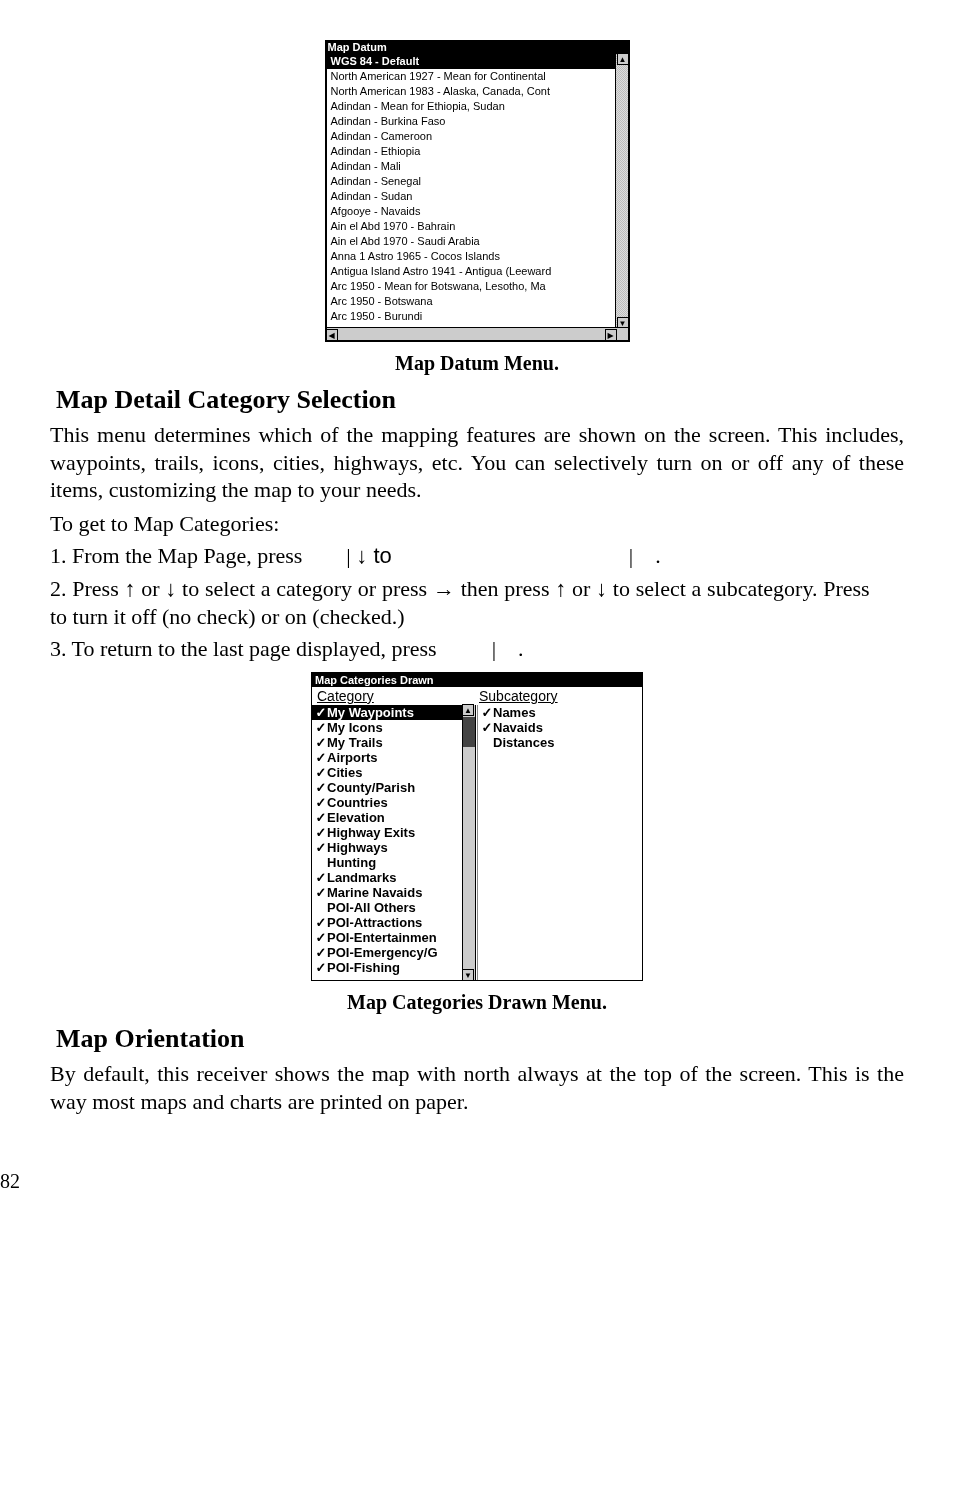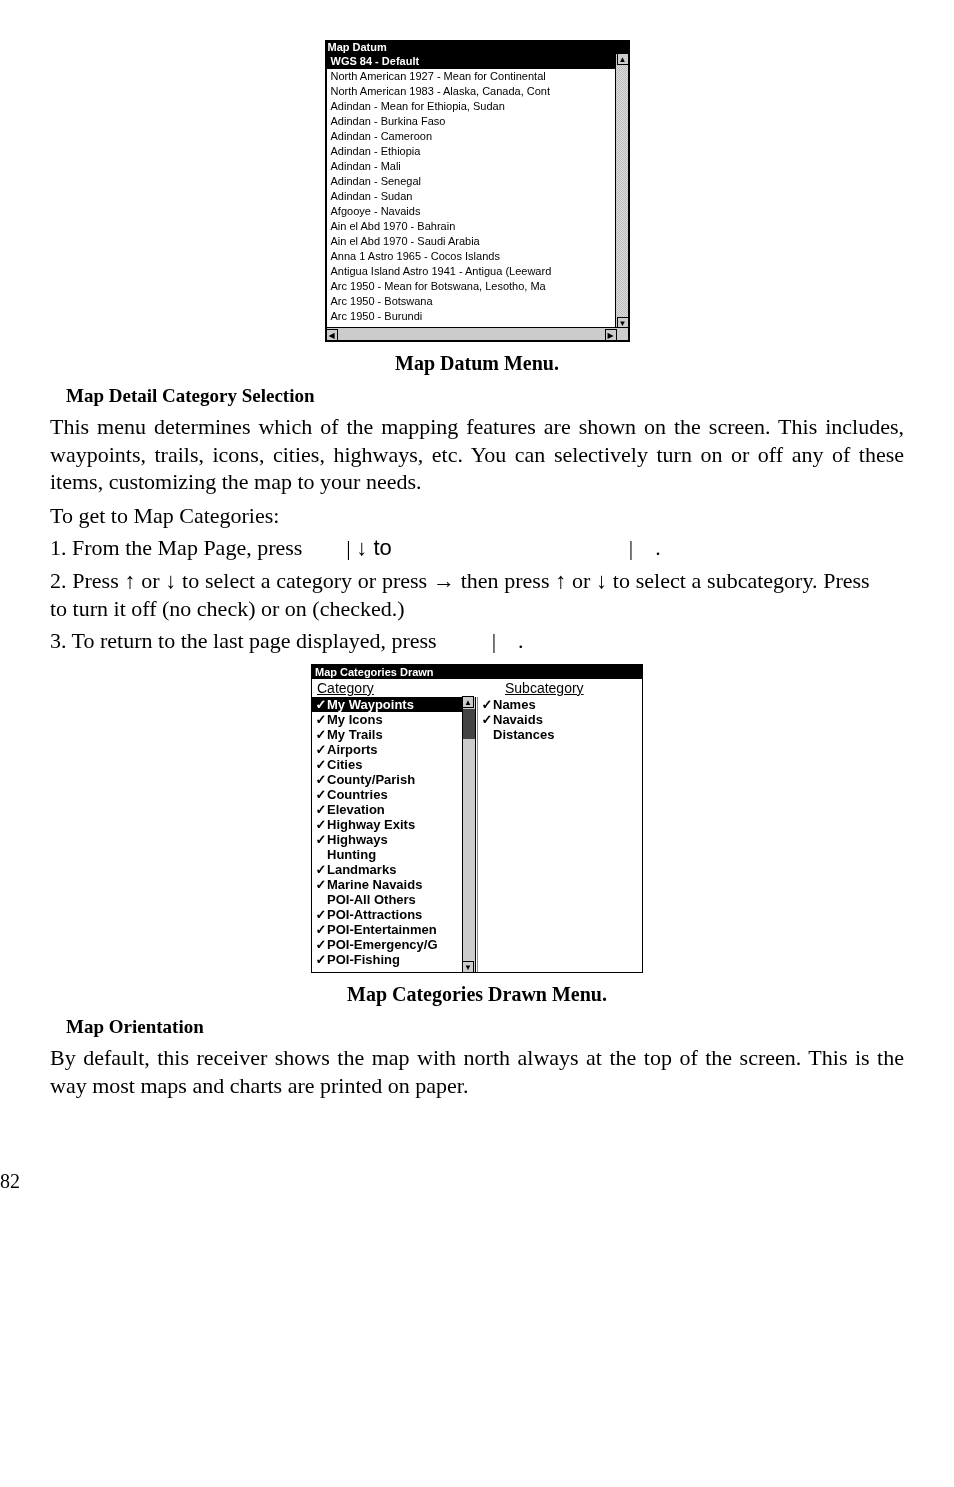--- a/index.html
+++ b/index.html
@@ -79,22 +79,22 @@
   .caption {
     text-align: center;
     font-weight: bold;
     font-size: 20px;
     margin-top: 10px;
     margin-bottom: 10px;
   }
   .h2 {
     font-family: "Times New Roman", Georgia, serif;
     font-weight: bold;
-    font-size: 19px;
-    margin: 6px 0 6px 16px;
+    font-size: 26px;
+    margin: 6px 0 6px 6px;
   }
   .body-p {
     font-size: 22px;
     line-height: 1.25;
     margin: 6px 0;
     text-align: justify;
   }
   .step {
     font-size: 22px;
     margin: 6px 0;
@@ -120,21 +120,21 @@
     padding: 1px 3px;
   }
   .cat-headers {
     display: flex;
     font-family: Liberation Sans, sans-serif;
     font-size: 14px;
     text-decoration: underline;
     padding: 1px 0;
   }
   .cat-col-l { width: 165px; padding-left: 5px; box-sizing:border-box; }
-  .cat-col-r { flex: 1; padding-left: 2px; margin-left: 26px; }
+  .cat-col-r { flex: 1; padding-left: 2px; }
   .cat-body {
     display: flex;
     position: relative;
   }
   .cat-left {
     width: 165px;
     border-right: none;
     box-sizing:border-box;
   }
   .cat-right {

